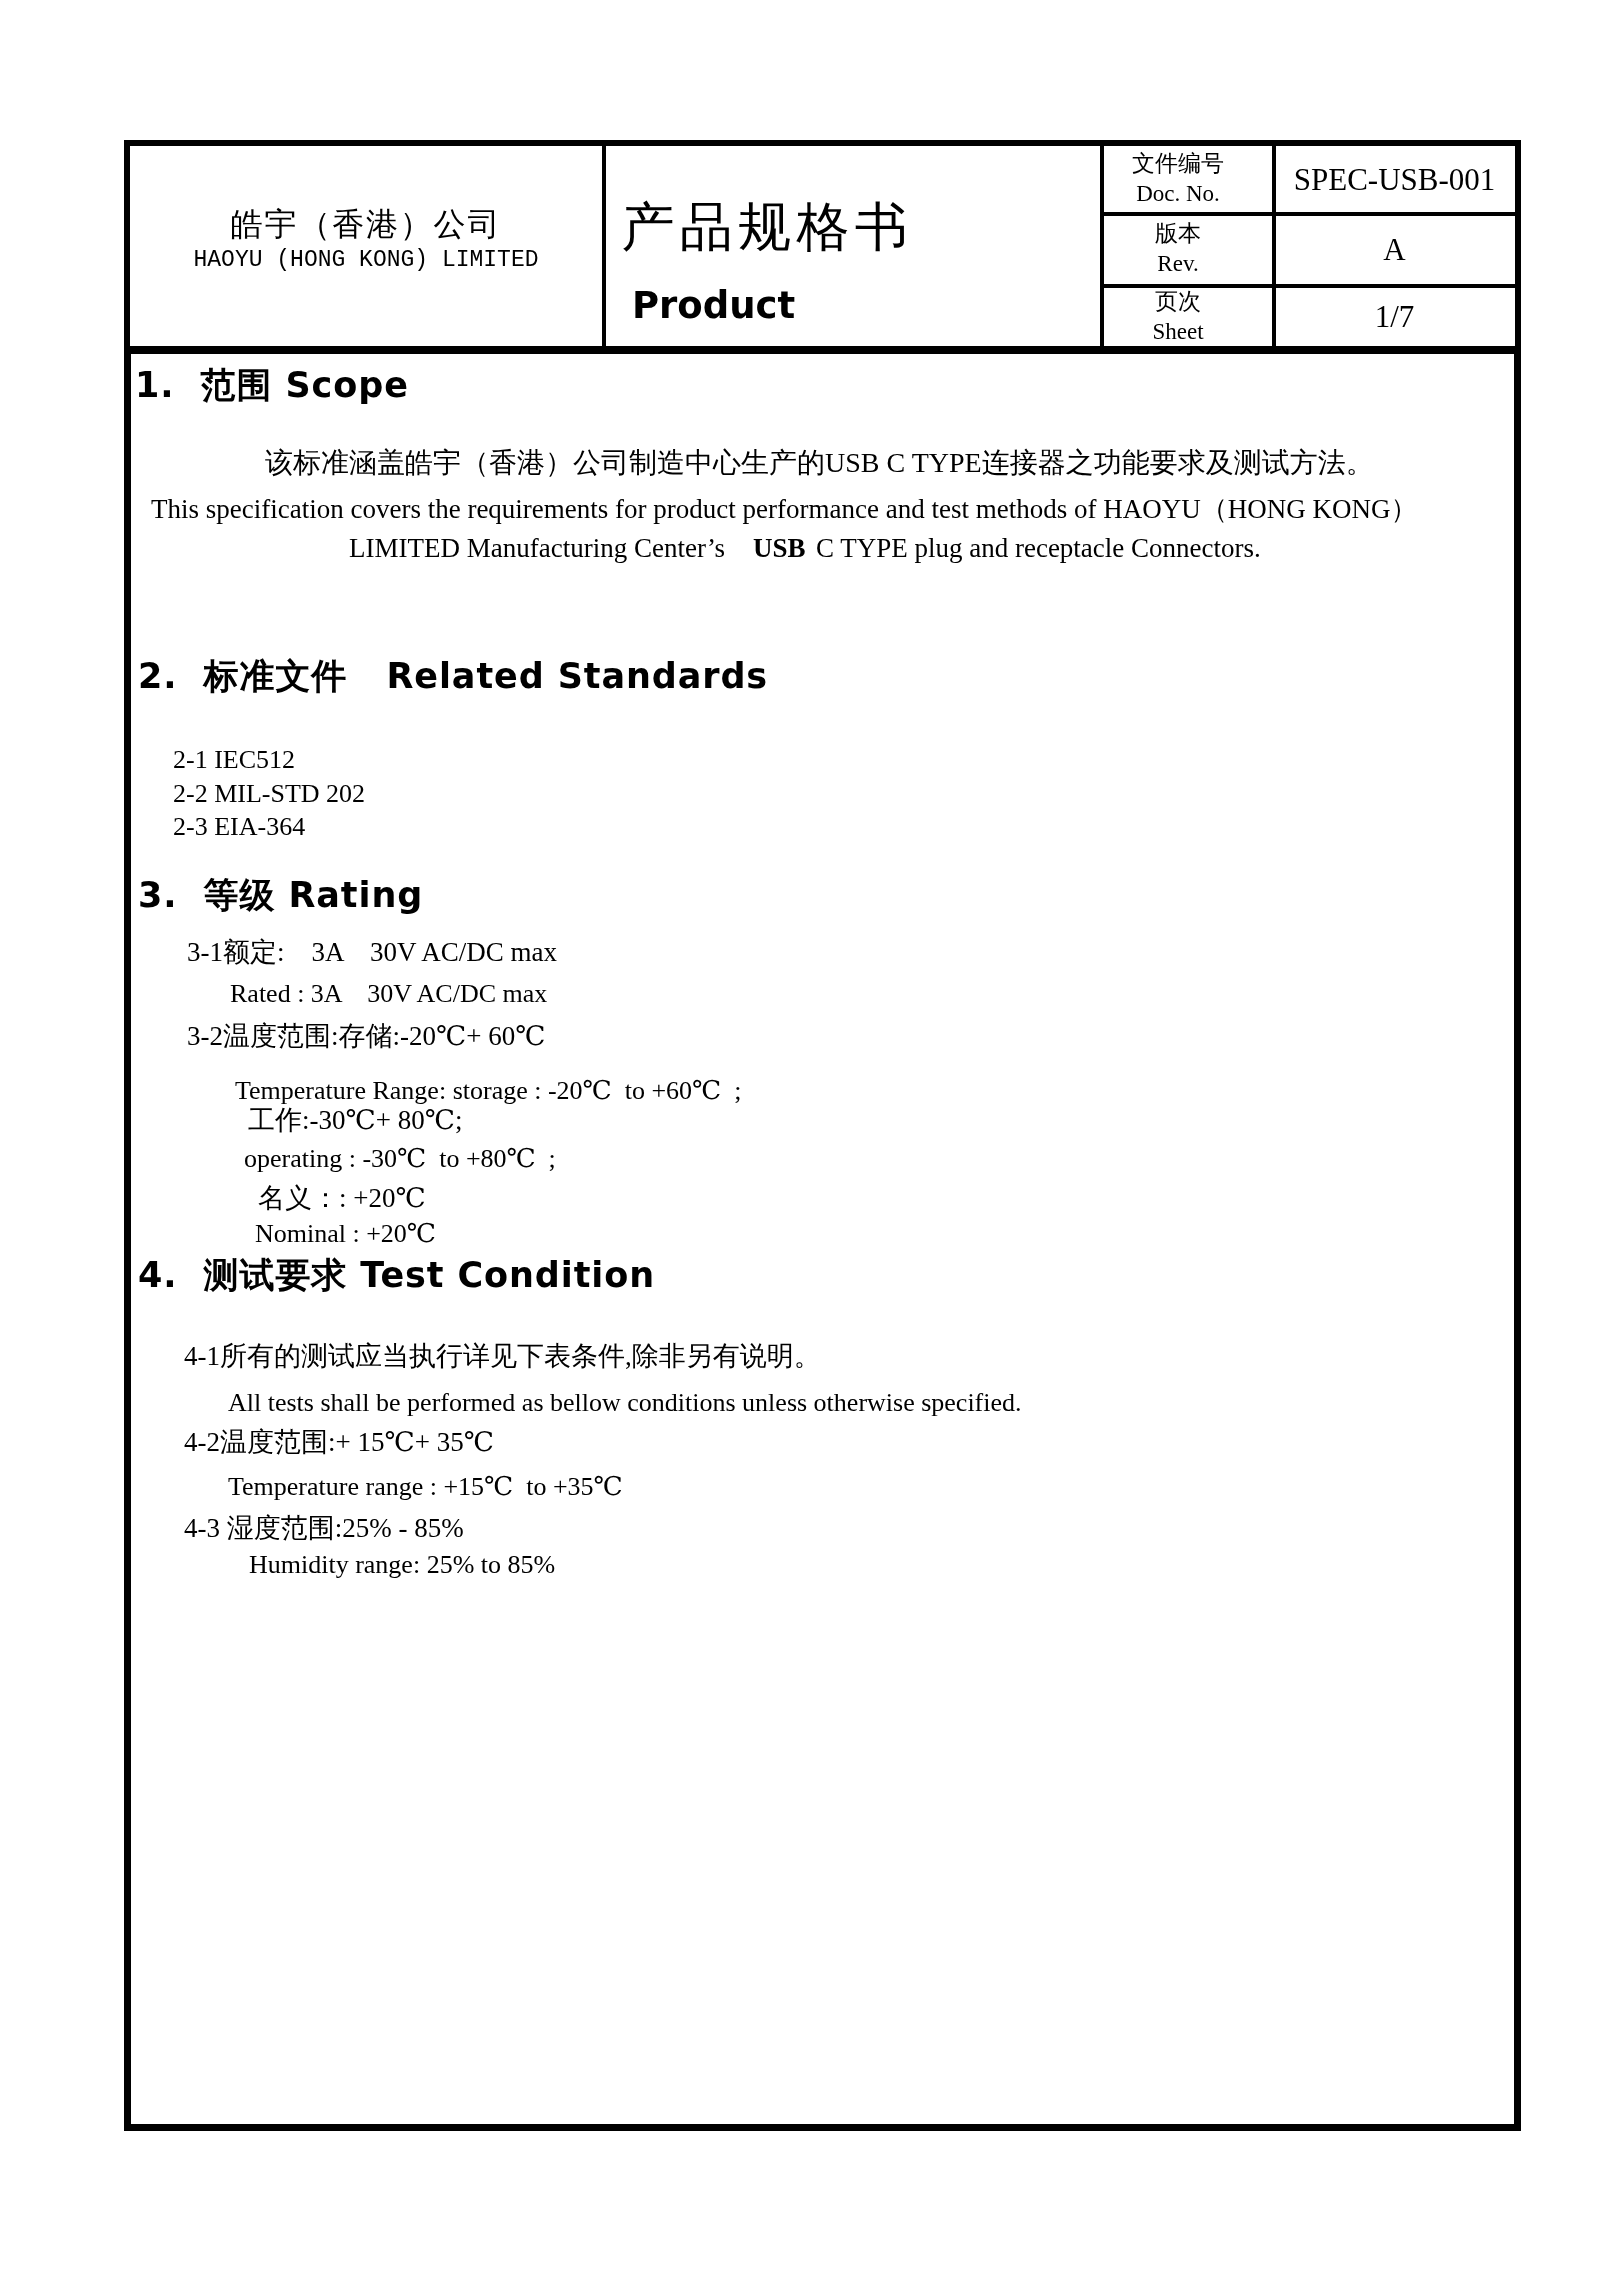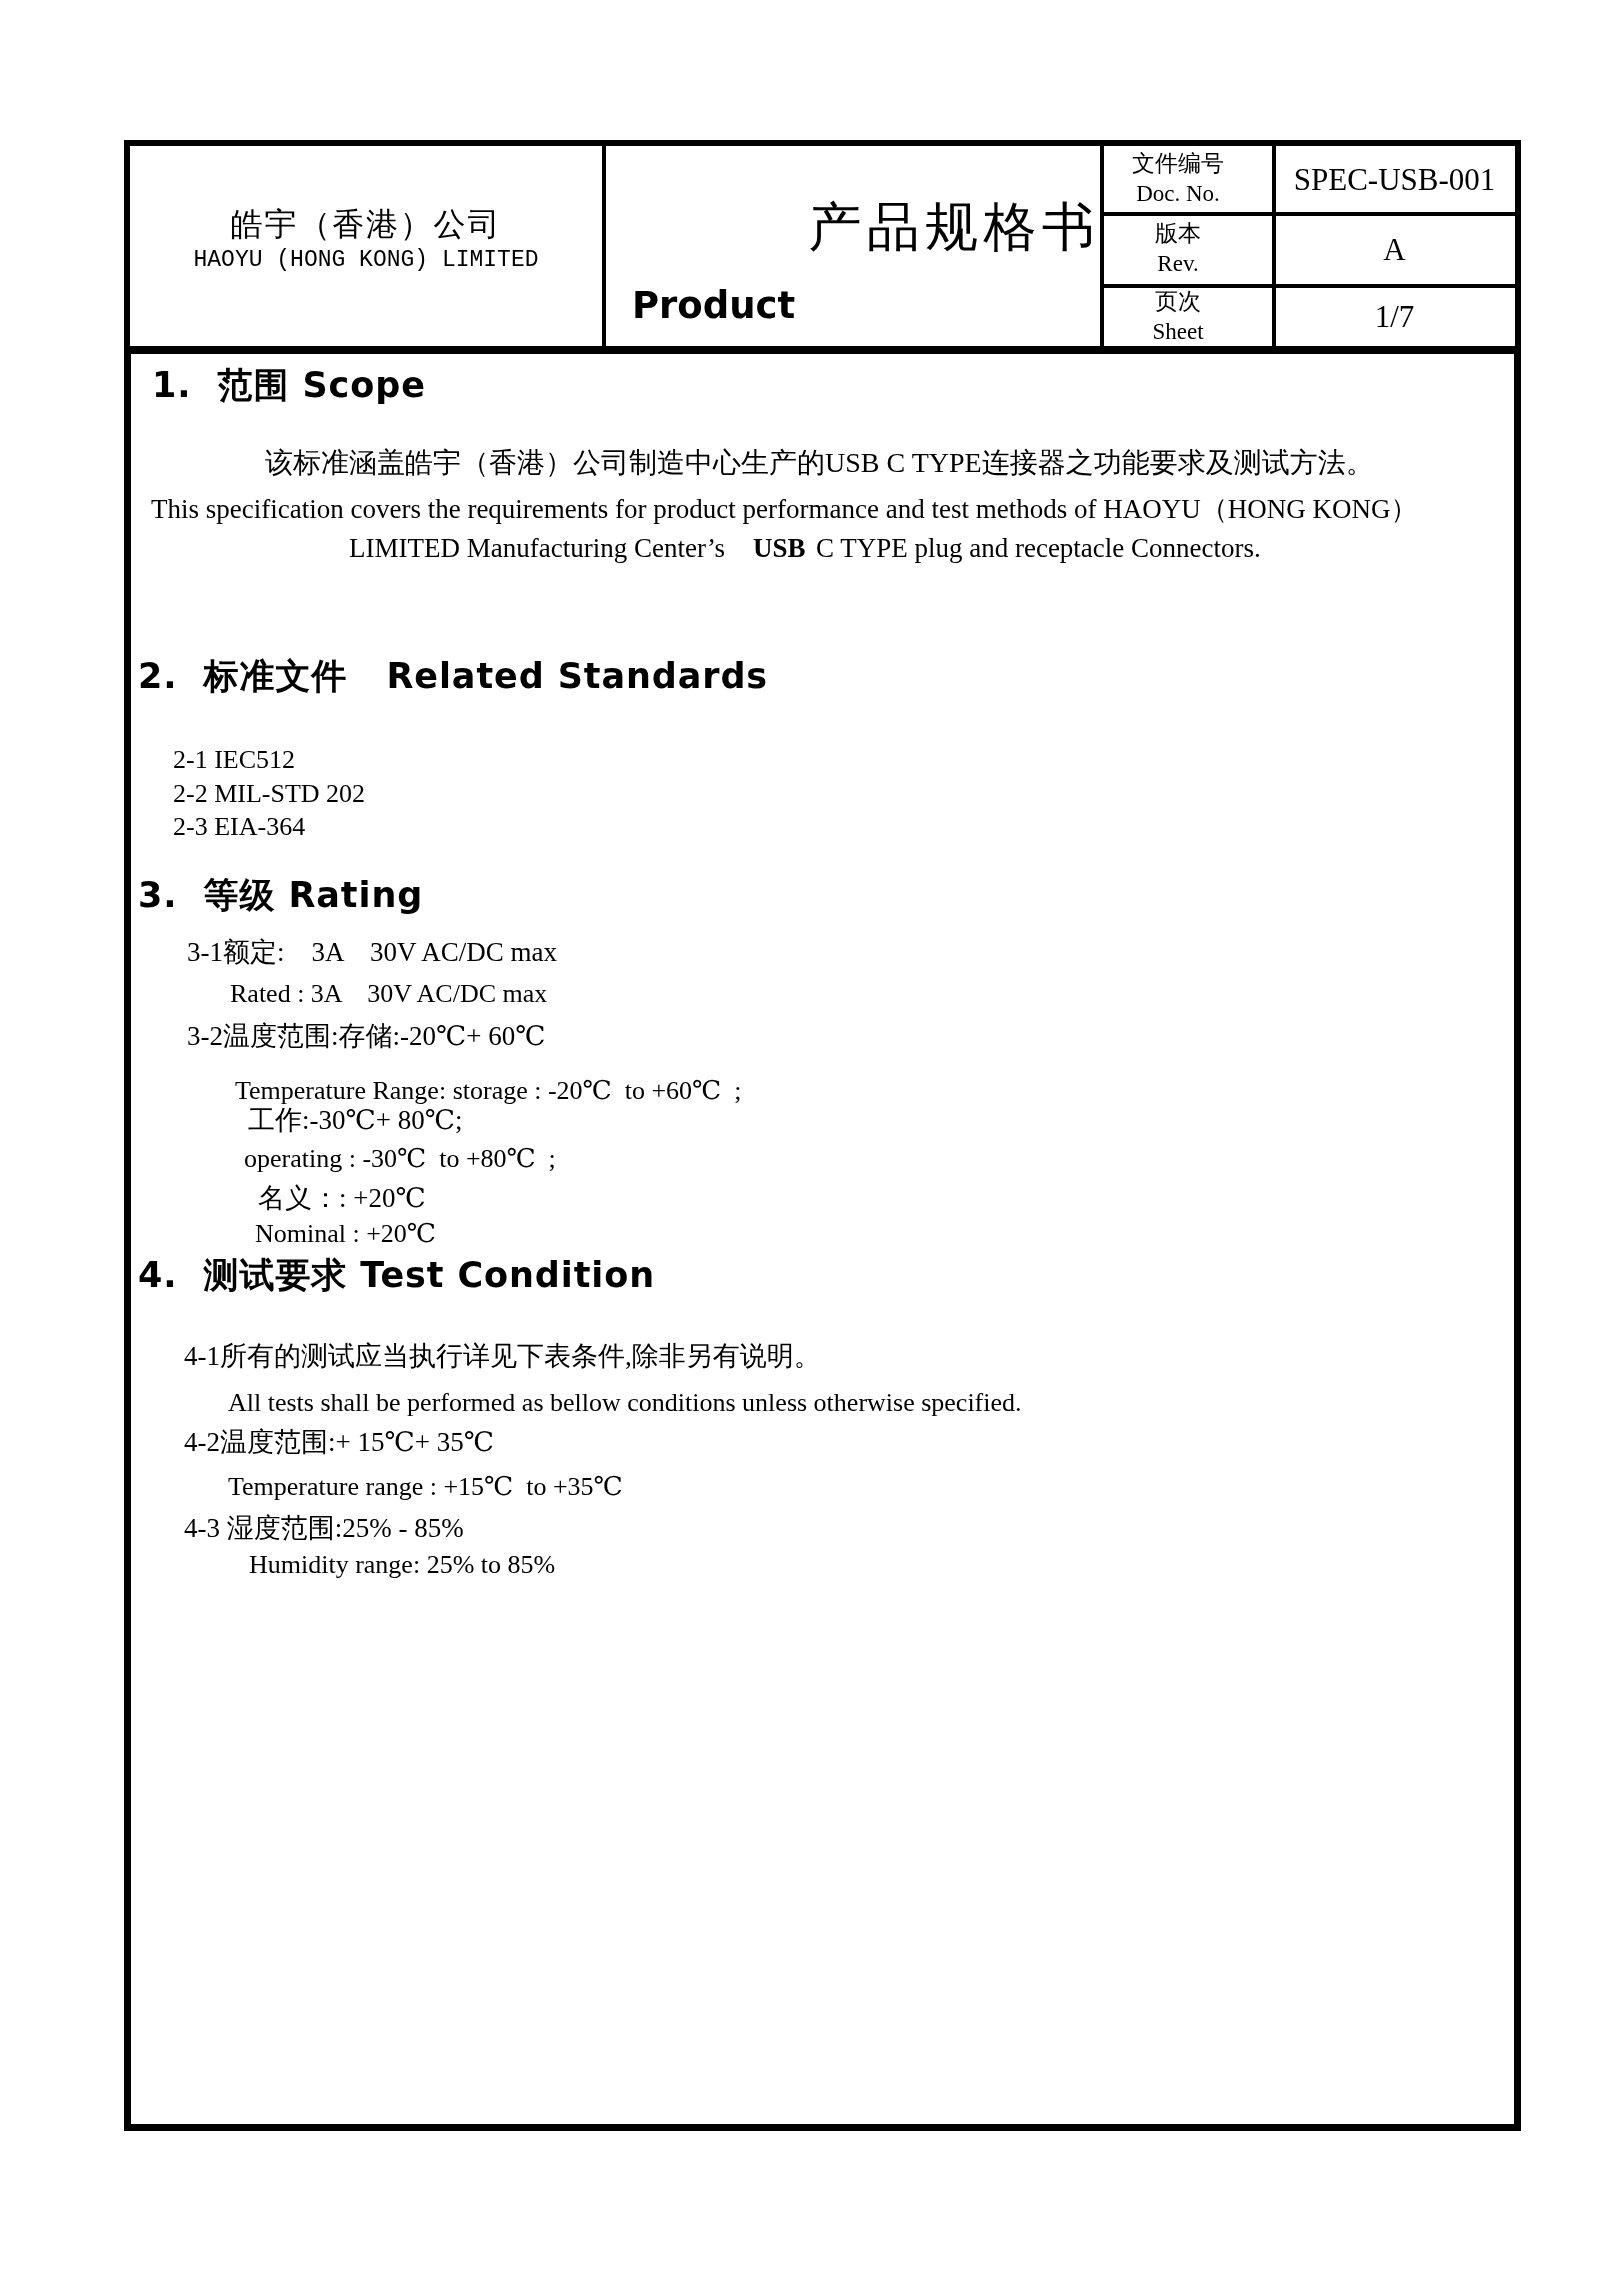--- a/index.html
+++ b/index.html
@@ -11,21 +11,21 @@
   .pre{white-space:pre;line-height:1;}
 
   
   .hdr{left:124px;top:140px;width:1397px;height:212px;border:6.1px solid #000;box-sizing:border-box;}
   .vline{position:absolute;top:0;bottom:0;width:3.5px;background:#000;}
   .hline{position:absolute;left:970px;right:0;height:3.5px;background:#000;}
   .cell{position:absolute;display:flex;flex-direction:column;align-items:center;justify-content:center;text-align:center;}
 
   .company-zh{font-size:32px;letter-spacing:1.8px;line-height:1;}
   .company-en{font-size:23px;margin-top:9.6px;line-height:1;text-align:center;}
-  .title-zh{left:474px;top:55px;width:496px;text-align:right;font-size:53px;letter-spacing:5.3px;padding-left:17.5px;box-sizing:border-box;line-height:1;}
+  .title-zh{left:474px;top:55px;width:496px;text-align:left;font-size:53px;letter-spacing:5.3px;padding-left:17.5px;box-sizing:border-box;line-height:1;}
   .title-en{left:502px;top:141px;font-size:37px;line-height:1;text-align:center;}
   .info-label{left:970px;width:156px;font-size:23px;line-height:1.3;}
   .info-value{left:1145px;width:239px;font-size:31px;line-height:1;}
   .r1{top:0;height:66px;}  .r2{top:69px;height:68px;}  .r3{top:141px;height:59px;}
 
   
   .frame{left:124px;top:347px;width:1397px;height:1784px;border:7px solid #000;box-sizing:border-box;}
 
   .h-sec{font-size:35px;letter-spacing:0.9px;}
   .t31{font-size:27px;}
@@ -67,21 +67,21 @@
 
     <div class="cell serif info-label r3">
       <div>页次</div>
       <div>Sheet</div>
     </div>
     <div class="cell serif info-value r3">1/7</div>
   </div>
 
   <div class="abs frame"></div>
 
-  <div class="abs hd pre h-sec" style="left:152px;top:368px">1.  范围 Scope</div>
+  <div class="abs hd pre h-sec" style="left:135px;top:368px">1.  范围 Scope</div>
   <div class="abs serif pre t32" style="left:265px;top:449px">该标准涵盖皓宇（香港）公司制造中心生产的USB C TYPE连接器之功能要求及测试方法。</div>
   <div class="abs serif pre t31" style="left:151px;top:496px">This specification covers the requirements for product performance and test methods of HAOYU（HONG KONG）</div>
   <div class="abs serif pre t31" style="left:349px;top:535px"><span>LIMITED Manufacturing Center’s</span><span class="usb-b">USB</span><span>C TYPE plug and receptacle Connectors.</span></div>
 
   <div class="abs hd pre h-sec" style="left:138px;top:659px">2.  标准文件   Related Standards</div>
   <div class="abs serif pre t30" style="left:173px;top:747px">2-1 IEC512</div>
   <div class="abs serif pre t30" style="left:173px;top:781px">2-2 MIL-STD 202</div>
   <div class="abs serif pre t30" style="left:173px;top:814px">2-3 EIA-364</div>
 
   <div class="abs hd pre h-sec" style="left:138px;top:878px">3.  等级 Rating</div>

